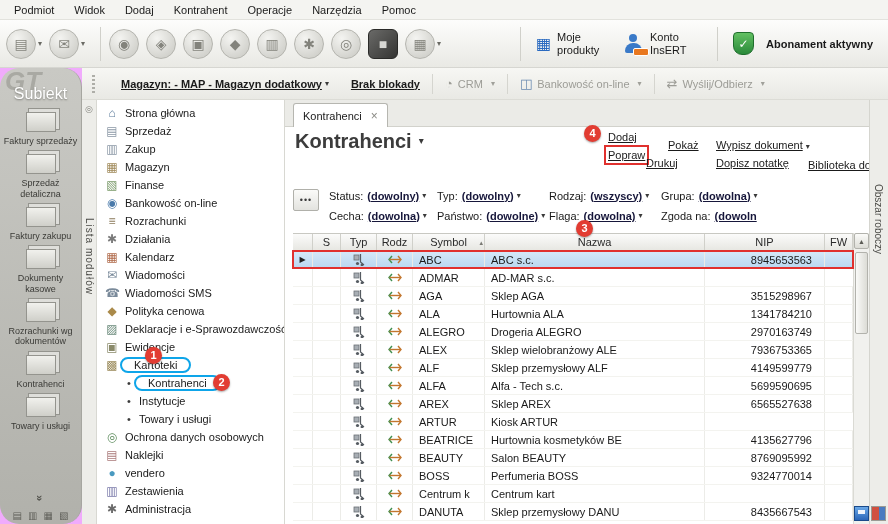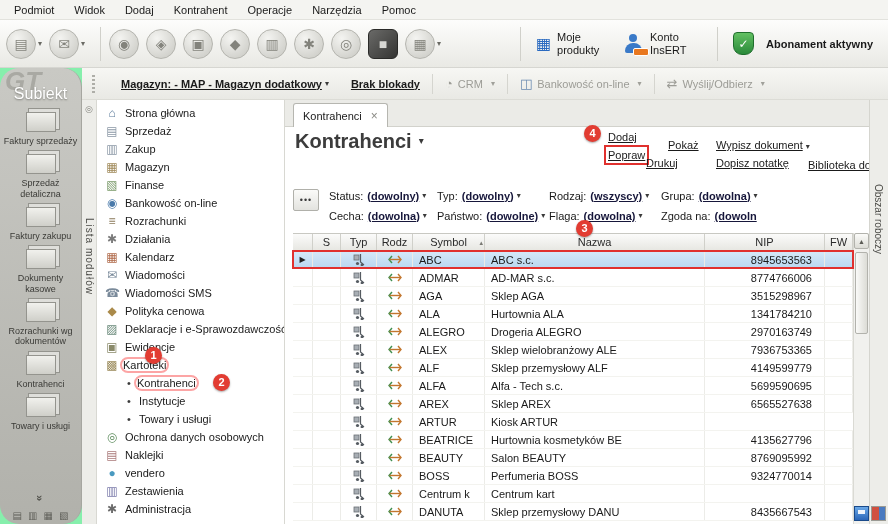--- a/index.html
+++ b/index.html
@@ -1,18 +1,18 @@
 <!DOCTYPE html>
 <html><head>
 <meta charset="utf-8">
 <style>
   * { margin:0; padding:0; box-sizing:border-box; }
   html,body { width:888px; height:524px; }
   body { font-family:"Liberation Sans","DejaVu Sans",sans-serif; font-size:11px; color:#1a1a1a; background:#fff; }
-  #app { position:relative; width:888px; height:524px; overflow:hidden; background:#86efac; }
+  #app { position:relative; width:888px; height:524px; overflow:hidden; background:#f0abfc; }
 
   
   #menubar { position:absolute; left:0; top:0; width:888px; height:20px; background:#f4f4f1; border-bottom:1px solid #e2e2dd; display:flex; align-items:center; padding-left:4px; }
   .menu-item { padding:3px 10px; cursor:default; }
 
   
   #toolbar { position:absolute; left:0; top:20px; width:888px; height:48px; background:linear-gradient(#fdfdfc,#e9e9e4); border-bottom:1px solid #d6d6d1; display:flex; align-items:center; padding:0 8px 0 6px; }
   #tool-icons { display:flex; align-items:center; }
   .tool-group { display:flex; align-items:center; margin-right:7px; }
   .tool-icon { width:30px; height:30px; border-radius:50%; background:radial-gradient(circle at 35% 30%,#f4f4f1,#c7c7c1); border:1px solid #b5b5af; color:#83837c; font-size:14px; display:flex; align-items:center; justify-content:center; }
@@ -58,21 +58,21 @@
   #navstrip .pin { text-align:center; font-size:9px; color:#8a8a84; padding-top:4px; }
   #navstrip .vlabel { writing-mode:vertical-rl; font-size:10px; color:#4a4a46; margin:104px 0 0 2px; letter-spacing:1px; white-space:nowrap; }
 
   
   #navpanel { position:absolute; left:97px; top:100px; width:188px; height:424px; background:#fff; border-right:1px solid #d8d8d2; padding-top:4px; overflow:hidden; }
   .nav-item { position:relative; height:18px; display:flex; align-items:center; padding-left:8px; white-space:nowrap; }
   .nav-item .nico { width:14px; flex:0 0 14px; font-size:12px; text-align:center; margin-right:6px; }
   .nav-item.sub { padding-left:30px; }
   .nav-item .bullet { width:8px; flex:0 0 8px; margin-right:4px; color:#3a3a3a; }
   .nav-label { font-size:11px; }
-  .nav-item.annotated .nav-label { border:2px solid #fca5a5; border-radius:9px; padding:0 1px; margin-left:-5px; z-index:5; background:rgba(255,255,255,0); }
+  .nav-item.annotated .nav-label { border:2px solid #0ea5e9; border-radius:9px; padding:0 12px; margin-left:-5px; z-index:5; background:rgba(255,255,255,0); }
   .badge { position:absolute; width:17px; height:17px; border-radius:50%; background:#e23c32; color:#fff; font-weight:700; font-size:11px; line-height:17px; text-align:center; box-shadow:0 1px 2px rgba(0,0,0,.35); z-index:40; }
   .badge.b1 { left:48px; top:-9px; }
   .badge.b2 { left:116px; top:0; }
 
   
   #main { position:absolute; left:285px; top:100px; width:584px; height:424px; background:#fff; }
   #tabbar { position:absolute; left:0; top:0; width:584px; height:27px; background:#ebebe7; border-bottom:1px solid #d2d2cc; }
   .tab { position:absolute; left:8px; top:3px; height:24px; background:#fff; border:1px solid #b6b6b0; border-bottom:none; border-radius:3px 3px 0 0; display:flex; align-items:center; gap:9px; padding:0 9px; }
   .tab .close { color:#8a8a84; font-size:12px; }
   #page-header { position:absolute; left:10px; top:30px; white-space:nowrap; }
@@ -505,21 +505,20 @@
               <span class="icon-wrap">
                 <svg width="14" height="9" viewBox="0 0 14 9">
                   <path d="M4 1 L1 4.5 L4 8" stroke="#3f8f4f" stroke-width="1.4" fill="none"></path>
                   <line x1="1.5" y1="4.5" x2="12.5" y2="4.5" stroke="#c2762e" stroke-width="1.4"></line>
                   <path d="M10 1 L13 4.5 L10 8" stroke="#c2762e" stroke-width="1.4" fill="none"></path>
                 </svg>
               </span>
             </div>
             <div class="cell symbol">ADMAR</div>
             <div class="cell nazwa">AD-MAR s.c.</div>
-            <div class="cell nip">8774766006</div>
             <div class="cell center"></div>
           </div>
           <div class="trow">
             <div class="cell sel"></div>
             <div class="cell center"></div>
             <div class="cell center">
               <span class="icon-wrap">
                 <svg width="12" height="13" viewBox="0 0 12 13">
                   <rect x="1" y="2" width="5" height="5" fill="#a8aeb4" stroke="#6a7076" stroke-width="0.8"></rect>
                   <path d="M7.5 1 L7.5 9 L11 12" stroke="#555b61" stroke-width="1.2" fill="none"></path>

